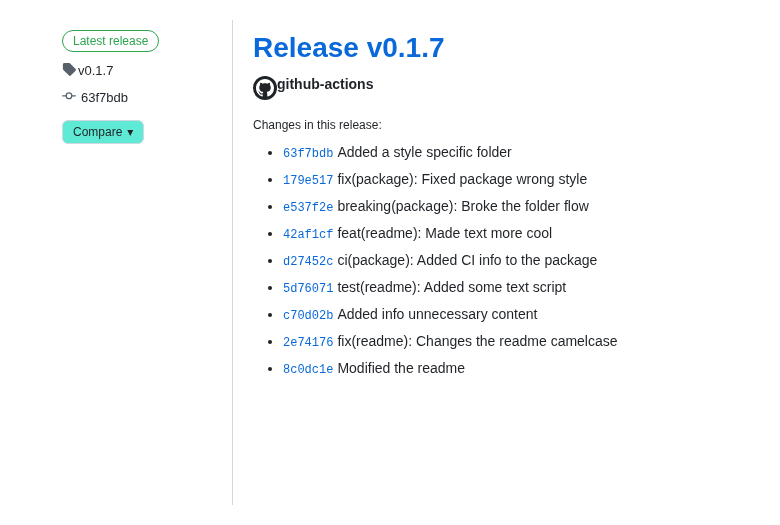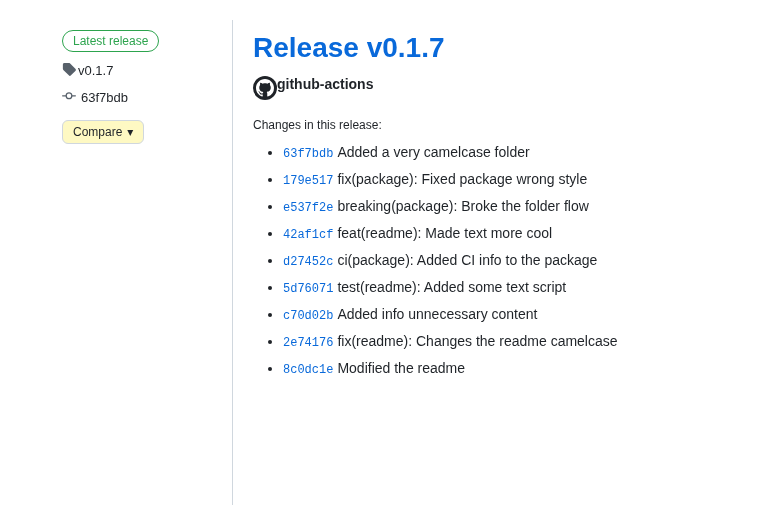--- a/index.html
+++ b/index.html
@@ -73,21 +73,21 @@
       font-size: 13px;
     }
 
     .compare-btn {
       display: flex;
       align-items: center;
       gap: 5px;
       border: 1px solid #d0d7de;
       border-radius: 6px;
       padding: 4px 10px;
-      background: #fef9c3;
+      background: #5eead4;
       font-size: 12px;
       color: #1f2328;
       cursor: pointer;
       margin-top: 4px;
     }
 
     .divider {
       width: 1px;
       background: #d0d7de;
       align-self: stretch;
@@ -212,21 +212,21 @@
         <svg viewBox="0 0 16 16" fill="white">
           <path d="M8 0C3.58 0 0 3.58 0 8c0 3.54 2.29 6.53 5.47 7.59.4.07.55-.17.55-.38 0-.19-.01-.82-.01-1.49-2.01.37-2.53-.49-2.69-.94-.09-.23-.48-.94-.82-1.13-.28-.15-.68-.52-.01-.53.63-.01 1.08.58 1.23.82.72 1.21 1.87.87 2.33.66.07-.52.28-.87.51-1.07-1.78-.2-3.64-.89-3.64-3.95 0-.87.31-1.59.82-2.15-.08-.2-.36-1.02.08-2.12 0 0 .67-.21 2.2.82.64-.18 1.32-.27 2-.27.68 0 1.36.09 2 .27 1.53-1.04 2.2-.82 2.2-.82.44 1.1.16 1.92.08 2.12.51.56.82 1.27.82 2.15 0 3.07-1.87 3.75-3.65 3.95.29.25.54.73.54 1.48 0 1.07-.01 1.93-.01 2.2 0 .21.15.46.55.38A8.013 8.013 0 0 0 16 8c0-4.42-3.58-8-8-8Z"></path>
         </svg>
       </div>
       <span class="actor-name">github-actions</span>
     </div>
 
     <p class="changes-heading">Changes in this release:</p>
 
     <ul class="changes-list" id="changes-list">
-    <li><span class="commit-hash">63f7bdb</span><span class="commit-message">Added a very camelcase folder</span></li>
+    <li><span class="commit-hash">63f7bdb</span><span class="commit-message">Added a style specific folder</span></li>
         <li><span class="commit-hash">179e517</span><span class="commit-message">fix(package): Fixed package wrong style</span></li>
         <li><span class="commit-hash">e537f2e</span><span class="commit-message">breaking(package): Broke the folder flow</span></li>
         <li><span class="commit-hash">42af1cf</span><span class="commit-message">feat(readme): Made text more cool</span></li>
         <li><span class="commit-hash">d27452c</span><span class="commit-message">ci(package): Added CI info to the package</span></li>
         <li><span class="commit-hash">5d76071</span><span class="commit-message">test(readme): Added some text script</span></li>
         <li><span class="commit-hash">c70d02b</span><span class="commit-message">Added info unnecessary content</span></li>
         <li><span class="commit-hash">2e74176</span><span class="commit-message">fix(readme): Changes the readme camelcase</span></li>
         <li><span class="commit-hash">8c0dc1e</span><span class="commit-message">Modified the readme</span></li>
       </ul>
 

